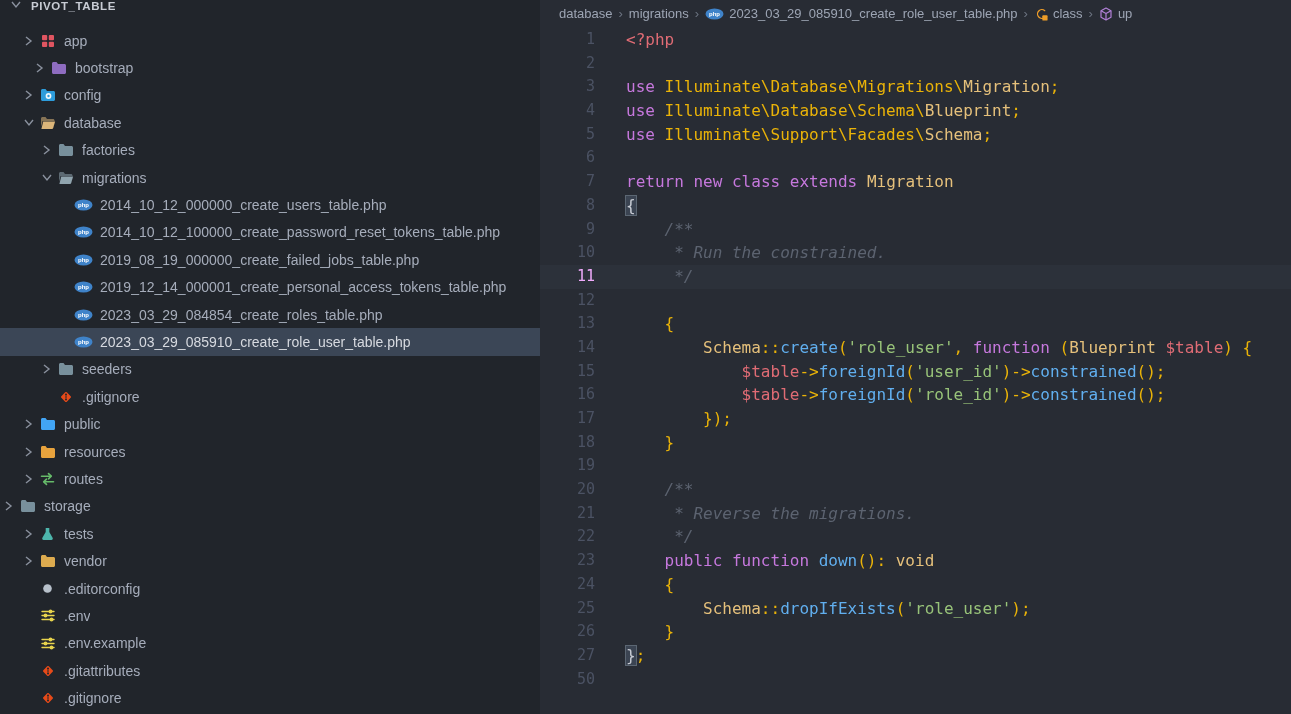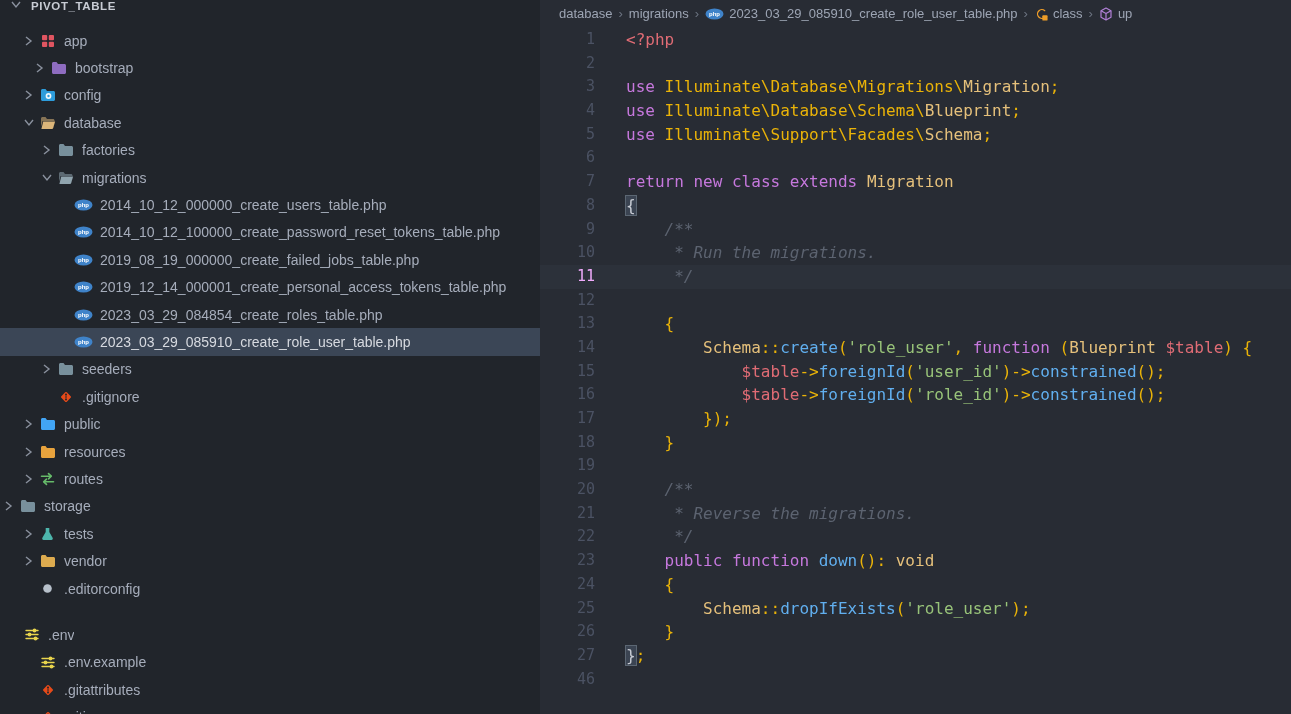--- a/index.html
+++ b/index.html
@@ -349,21 +349,21 @@
         </div>
         <div class="tree-row" style="padding-left: 20px;">
           <span class="chev"></span>
           <span class="t-icon" style="color: rgb(183, 192, 202);">
             <svg width="11" height="11" viewBox="0 0 11 11">
               <circle cx="5.5" cy="5.5" r="4.3" fill="currentColor"></circle>
             </svg>
           </span>
           <span class="tree-label">.editorconfig</span>
         </div>
-        <div class="tree-row" style="padding-left: 4px; margin-top: 19px;">
+        <div class="tree-row" style="padding-left: 20px;">
           <span class="chev"></span>
           <span class="t-icon" style="color: rgb(232, 212, 77);">
             <svg width="14" height="13" viewBox="0 0 14 13">
               <g stroke="currentColor" stroke-width="1.4" stroke-linecap="round">
                 <line x1="1" y1="2.5" x2="13" y2="2.5"></line>
                 <line x1="1" y1="6.5" x2="13" y2="6.5"></line>
                 <line x1="1" y1="10.5" x2="13" y2="10.5"></line>
               </g>
               <g fill="currentColor">
                 <circle cx="9.5" cy="2.5" r="1.9"></circle>
@@ -493,21 +493,21 @@
         <div class="code-line">
           <span class="gutter">8</span>
           <span class="line-content"><span class="tk-brk">{</span></span>
         </div>
         <div class="code-line">
           <span class="gutter">9</span>
           <span class="line-content"><span class="tk-cmt">    /**</span></span>
         </div>
         <div class="code-line">
           <span class="gutter">10</span>
-          <span class="line-content"><span class="tk-cmt">     * Run the migrations.</span></span>
+          <span class="line-content"><span class="tk-cmt">     * Run the constrained.</span></span>
         </div>
         <div class="code-line active">
           <span class="gutter">11</span>
           <span class="line-content"><span class="tk-cmt">     */</span></span>
         </div>
         <div class="code-line">
           <span class="gutter">12</span>
         </div>
         <div class="code-line">
           <span class="gutter">13</span>
@@ -563,18 +563,18 @@
         </div>
         <div class="code-line">
           <span class="gutter">26</span>
           <span class="line-content"><span class="tk-pl">    }</span></span>
         </div>
         <div class="code-line">
           <span class="gutter">27</span>
           <span class="line-content"><span class="tk-brk">}</span><span class="tk-pl">;</span></span>
         </div>
         <div class="code-line">
-          <span class="gutter">46</span>
+          <span class="gutter">50</span>
           <span class="line-content"></span>
         </div>
       </div>
   </div>
 </div>
 
 </body></html>

